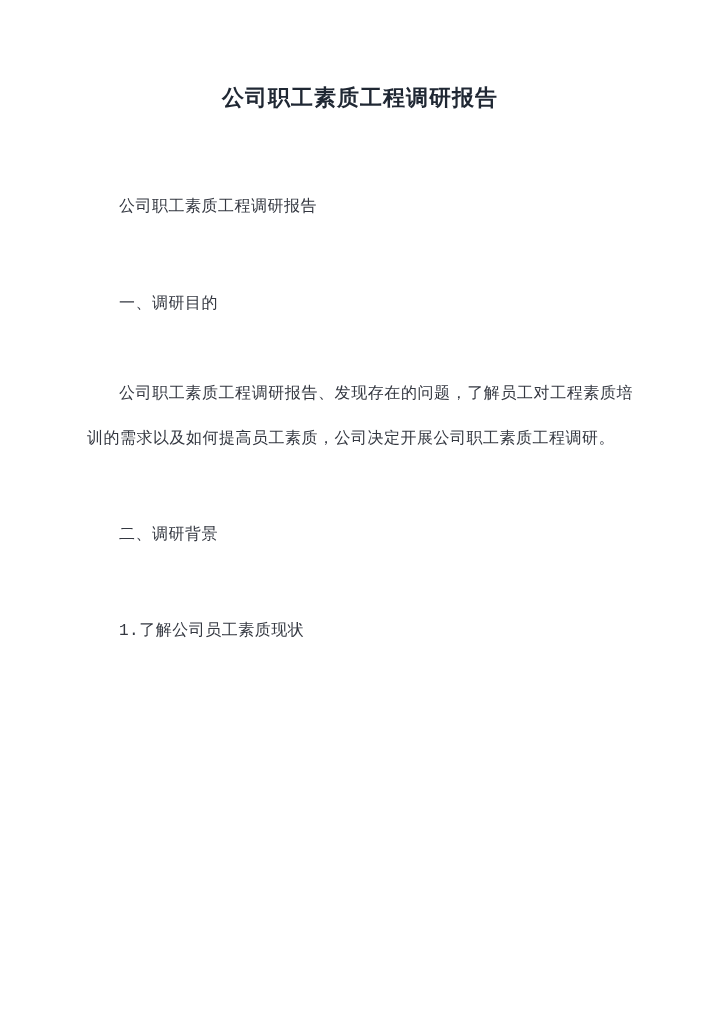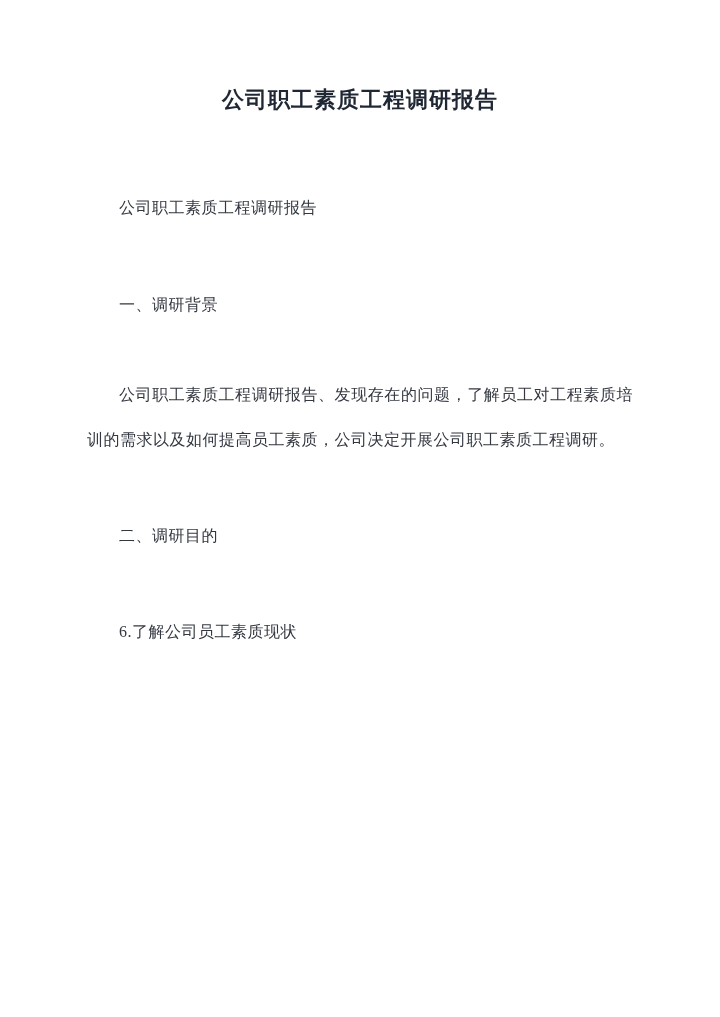--- a/index.html
+++ b/index.html
@@ -9,21 +9,21 @@
   }
   .page {
     position: relative;
     width: 720px;
     height: 771px;
     margin: 0 auto;
     background: #ffffff;
     box-sizing: border-box;
     padding: 0 87px;
     overflow: hidden;
-    font-family: Liberation Serif, serif;
+    font-family: Liberation Mono, monospace;
   }
   .doc-title {
     margin: 75px 0 0 0;
     font-size: 22px;
     line-height: 50px;
     font-weight: bold;
     text-align: center;
     letter-spacing: 1px;
     color: #1f2733;
   }
@@ -43,21 +43,21 @@
   .gap-51 { margin-top: 51px; }
 </style>
 </head>
 <body>
 
 <div class="page">
   <h1 class="doc-title">公司职工素质工程调研报告</h1>
 
   <p class="para gap-60">公司职工素质工程调研报告</p>
 
-  <p class="para gap-52">一、调研背景</p>
+  <p class="para gap-52">一、调研目的</p>
 
 
   <p class="para gap-45">公司职工素质工程调研报告、发现存在的问题，了解员工对工程素质培训的需求以及如何提高员工素质，公司决定开展公司职工素质工程调研。</p>
 
-  <p class="para gap-51">二、调研目的</p>
+  <p class="para gap-51">二、调研背景</p>
 
-  <p class="para gap-51">6.了解公司员工素质现状</p>
+  <p class="para gap-51">1.了解公司员工素质现状</p>
 </div>
 
 </body></html>

